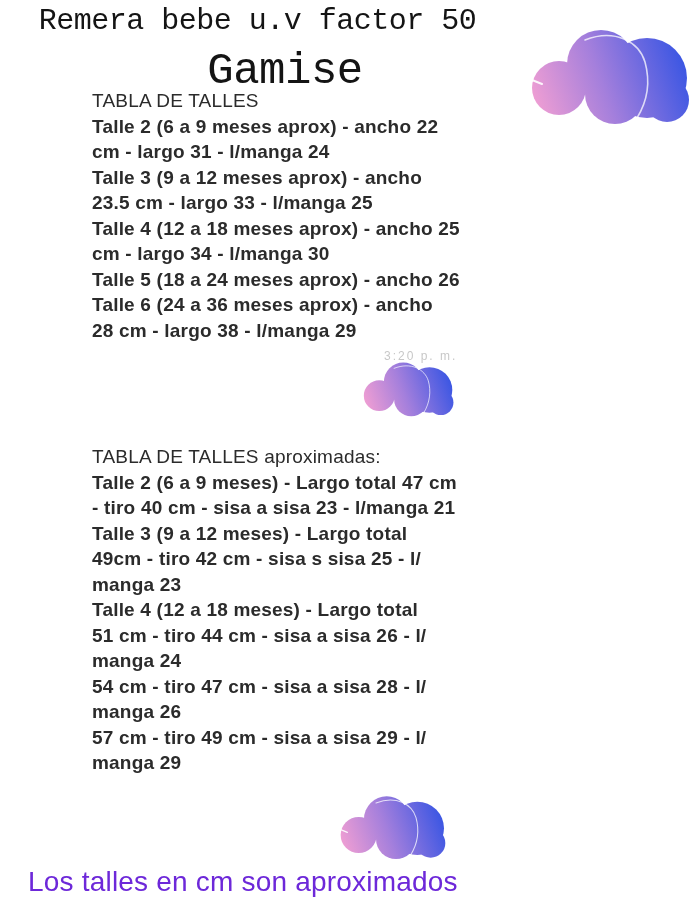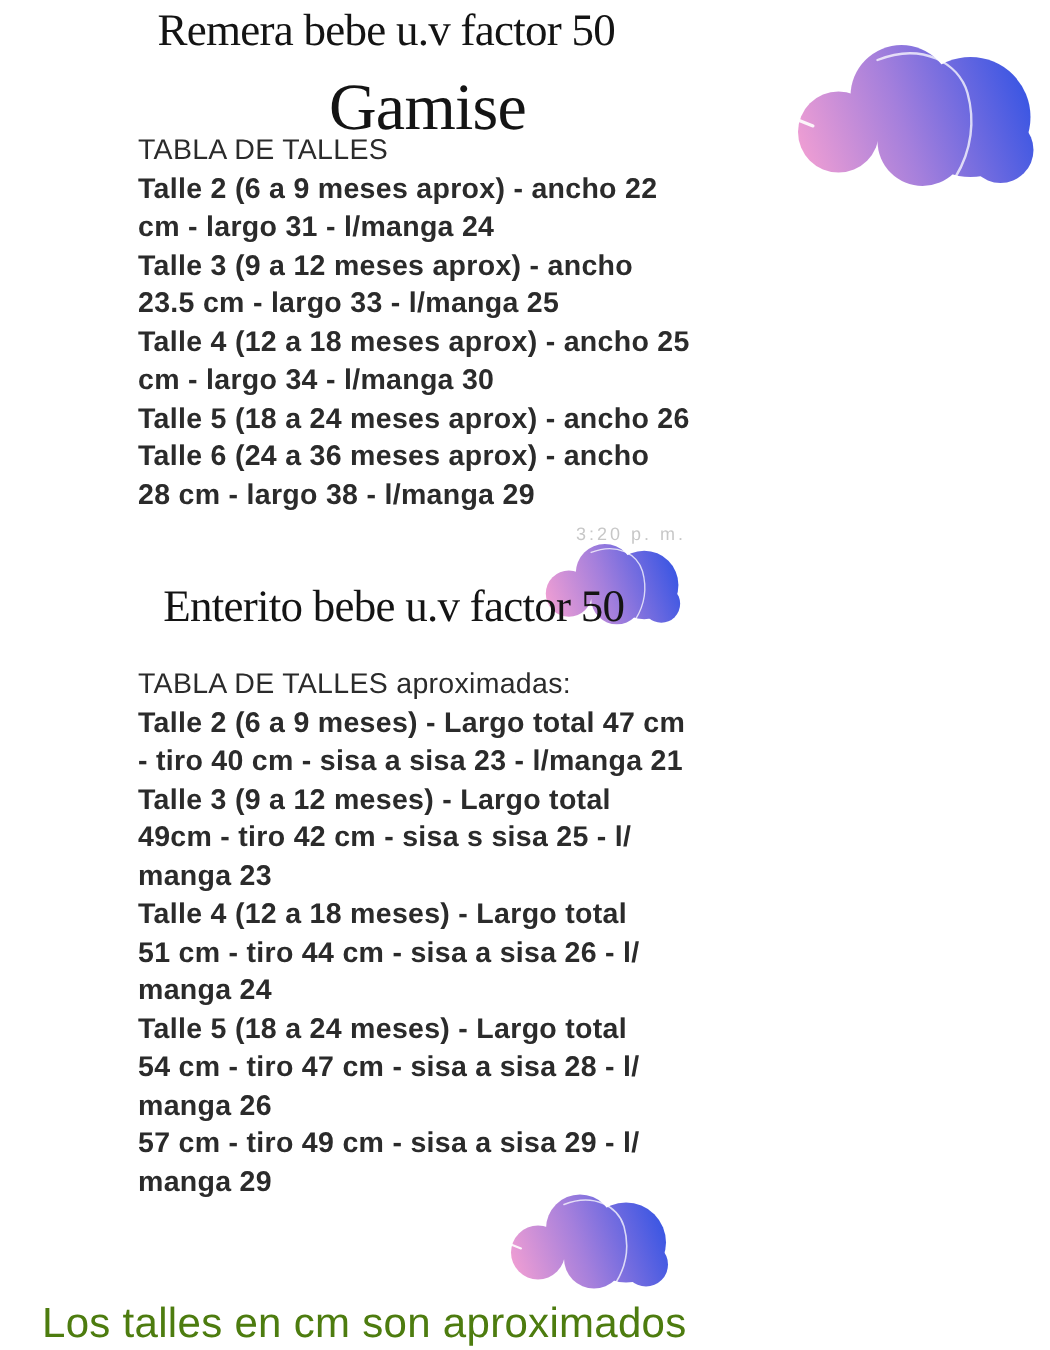--- a/index.html
+++ b/index.html
@@ -7,21 +7,21 @@
     position: relative;
     width: 700px;
     height: 900px;
     background: #ffffff;
     overflow: hidden;
     font-family: "Liberation Sans", sans-serif;
     color: #262626;
   }
   .heading {
     position: absolute;
-    font-family: Liberation Serif, serif;
+    font-family: Liberation Mono, monospace;
     color: #141414;
     text-align: center;
     letter-spacing: -0.5px;
     white-space: nowrap;
     z-index: 3;
   }
   .product-title-1 { top: 4px;  left: 0; width: 515px; font-size: 30px; }
   .brand-title     { top: 46px; left: 0; width: 570px; font-size: 44px; }
   .product-title-2 { top: 388px; left: 0; width: 525px; font-size: 30px; }
   .size-block {
@@ -51,21 +51,21 @@
     letter-spacing: 2px;
     z-index: 1;
     white-space: nowrap;
   }
   .footer-note {
     position: absolute;
     top: 866px;
     left: 28px;
     font-size: 28px;
     letter-spacing: 0.2px;
-    color: #4d7c0f;
+    color: #6d28d9;
     z-index: 2;
     white-space: nowrap;
   }
   .cloud { position: absolute; z-index: 1; }
   .cloud-1 { top: 22px;  left: 527px; width: 170px; height: 105px; }
   .cloud-2 { top: 358px; left: 361px; width: 97px;  height: 60px;  }
   .cloud-3 { top: 791px; left: 337px; width: 114px; height: 70px;  }
   .cloud svg { width: 100%; height: 100%; display: block; }
 </style>
 </head>
@@ -86,34 +86,32 @@
         <div class="size-line">Talle 4 (12 a 18 meses aprox) - ancho 25</div>
         <div class="size-line">cm - largo 34 - l/manga 30</div>
         <div class="size-line">Talle 5 (18 a 24 meses aprox) - ancho 26</div>
         <div class="size-line">Talle 6 (24 a 36 meses aprox) - ancho</div>
         <div class="size-line">28 cm - largo 38 - l/manga 29</div>
       </div>
   </div>
 
   <div class="watermark">3:20 p. m.</div>
 
-  <div class="heading product-title-2">Enterito bebe u.v factor 50</div>
 
   <div class="size-block size-block-2">
     <div class="table-heading">TABLA DE TALLES aproximadas:</div>
     <div>
         <div class="size-line">Talle 2 (6 a 9 meses) - Largo total 47 cm</div>
         <div class="size-line">- tiro 40 cm - sisa a sisa 23 - l/manga 21</div>
         <div class="size-line">Talle 3 (9 a 12 meses) - Largo total</div>
         <div class="size-line">49cm - tiro 42 cm - sisa s sisa 25 - l/</div>
         <div class="size-line">manga 23</div>
         <div class="size-line">Talle 4 (12 a 18 meses) - Largo total</div>
         <div class="size-line">51 cm - tiro 44 cm - sisa a sisa 26 - l/</div>
         <div class="size-line">manga 24</div>
-        <div class="size-line">Talle 5 (18 a 24 meses) - Largo total</div>
         <div class="size-line">54 cm - tiro 47 cm - sisa a sisa 28 - l/</div>
         <div class="size-line">manga 26</div>
         <div class="size-line">57 cm - tiro 49 cm - sisa a sisa 29 - l/</div>
         <div class="size-line">manga 29</div>
       </div>
   </div>
 
   <div class="footer-note">Los talles en cm son aproximados</div>
 
   <div class="cloud cloud-1">

